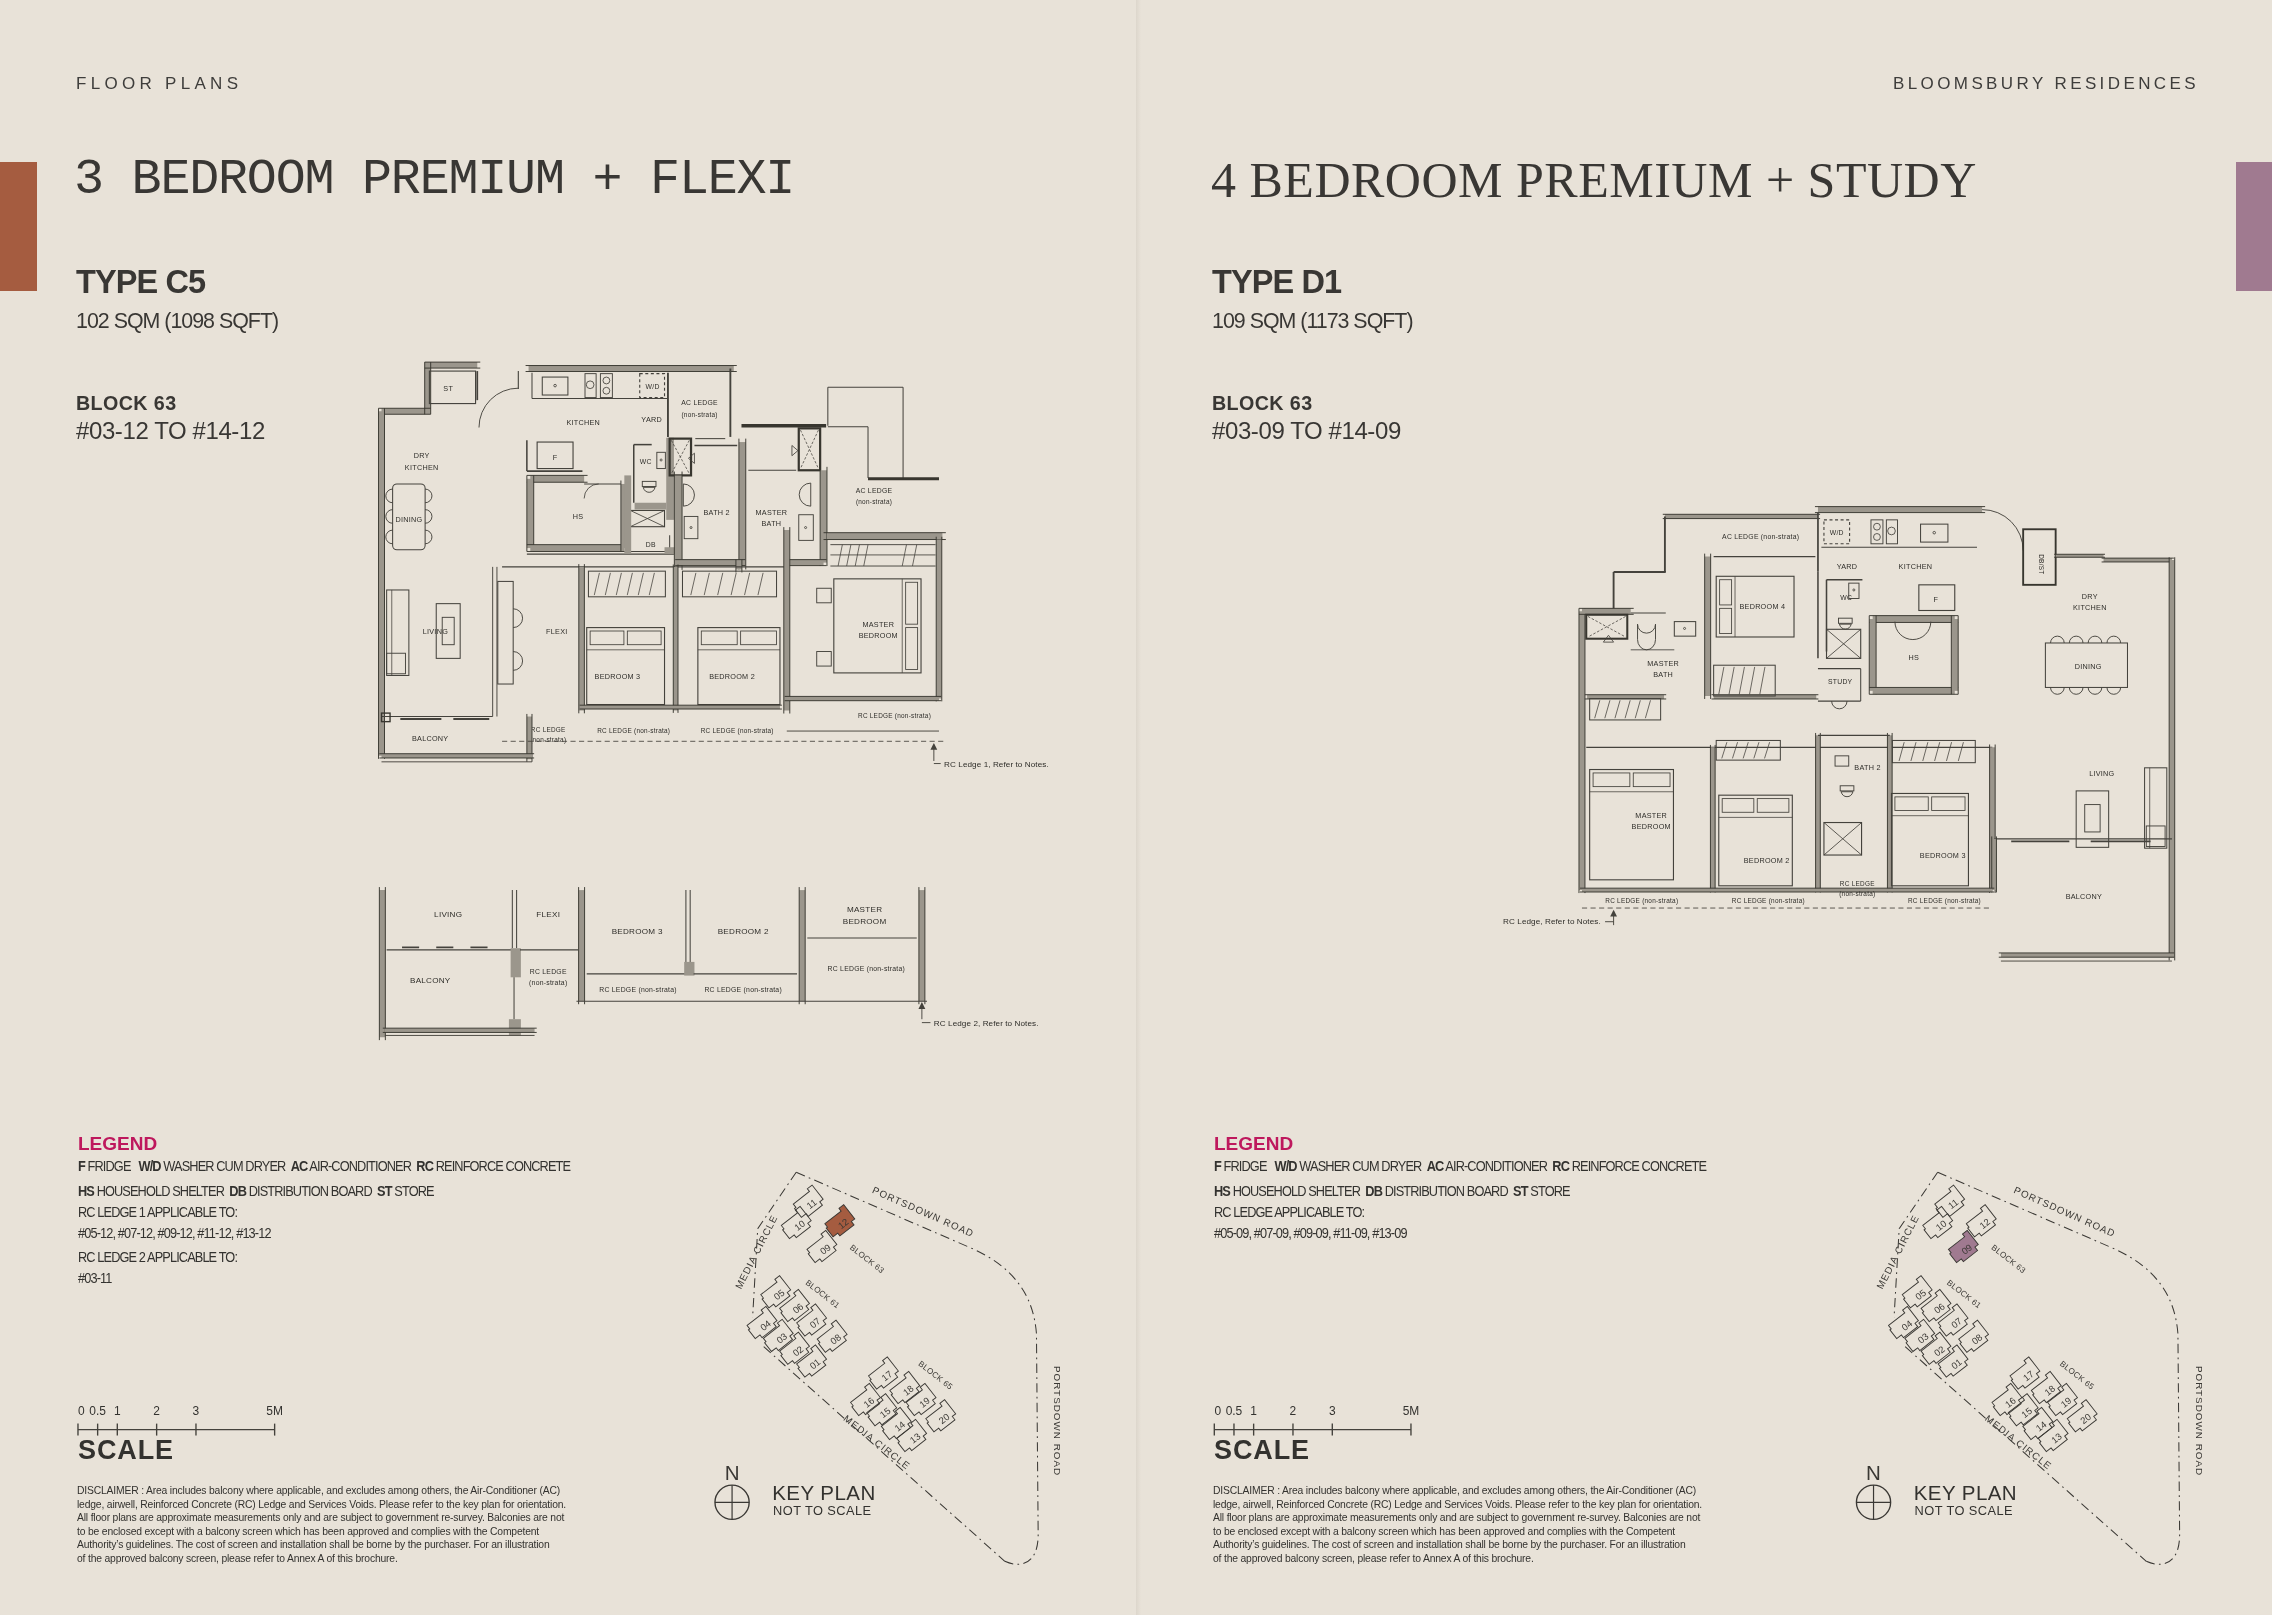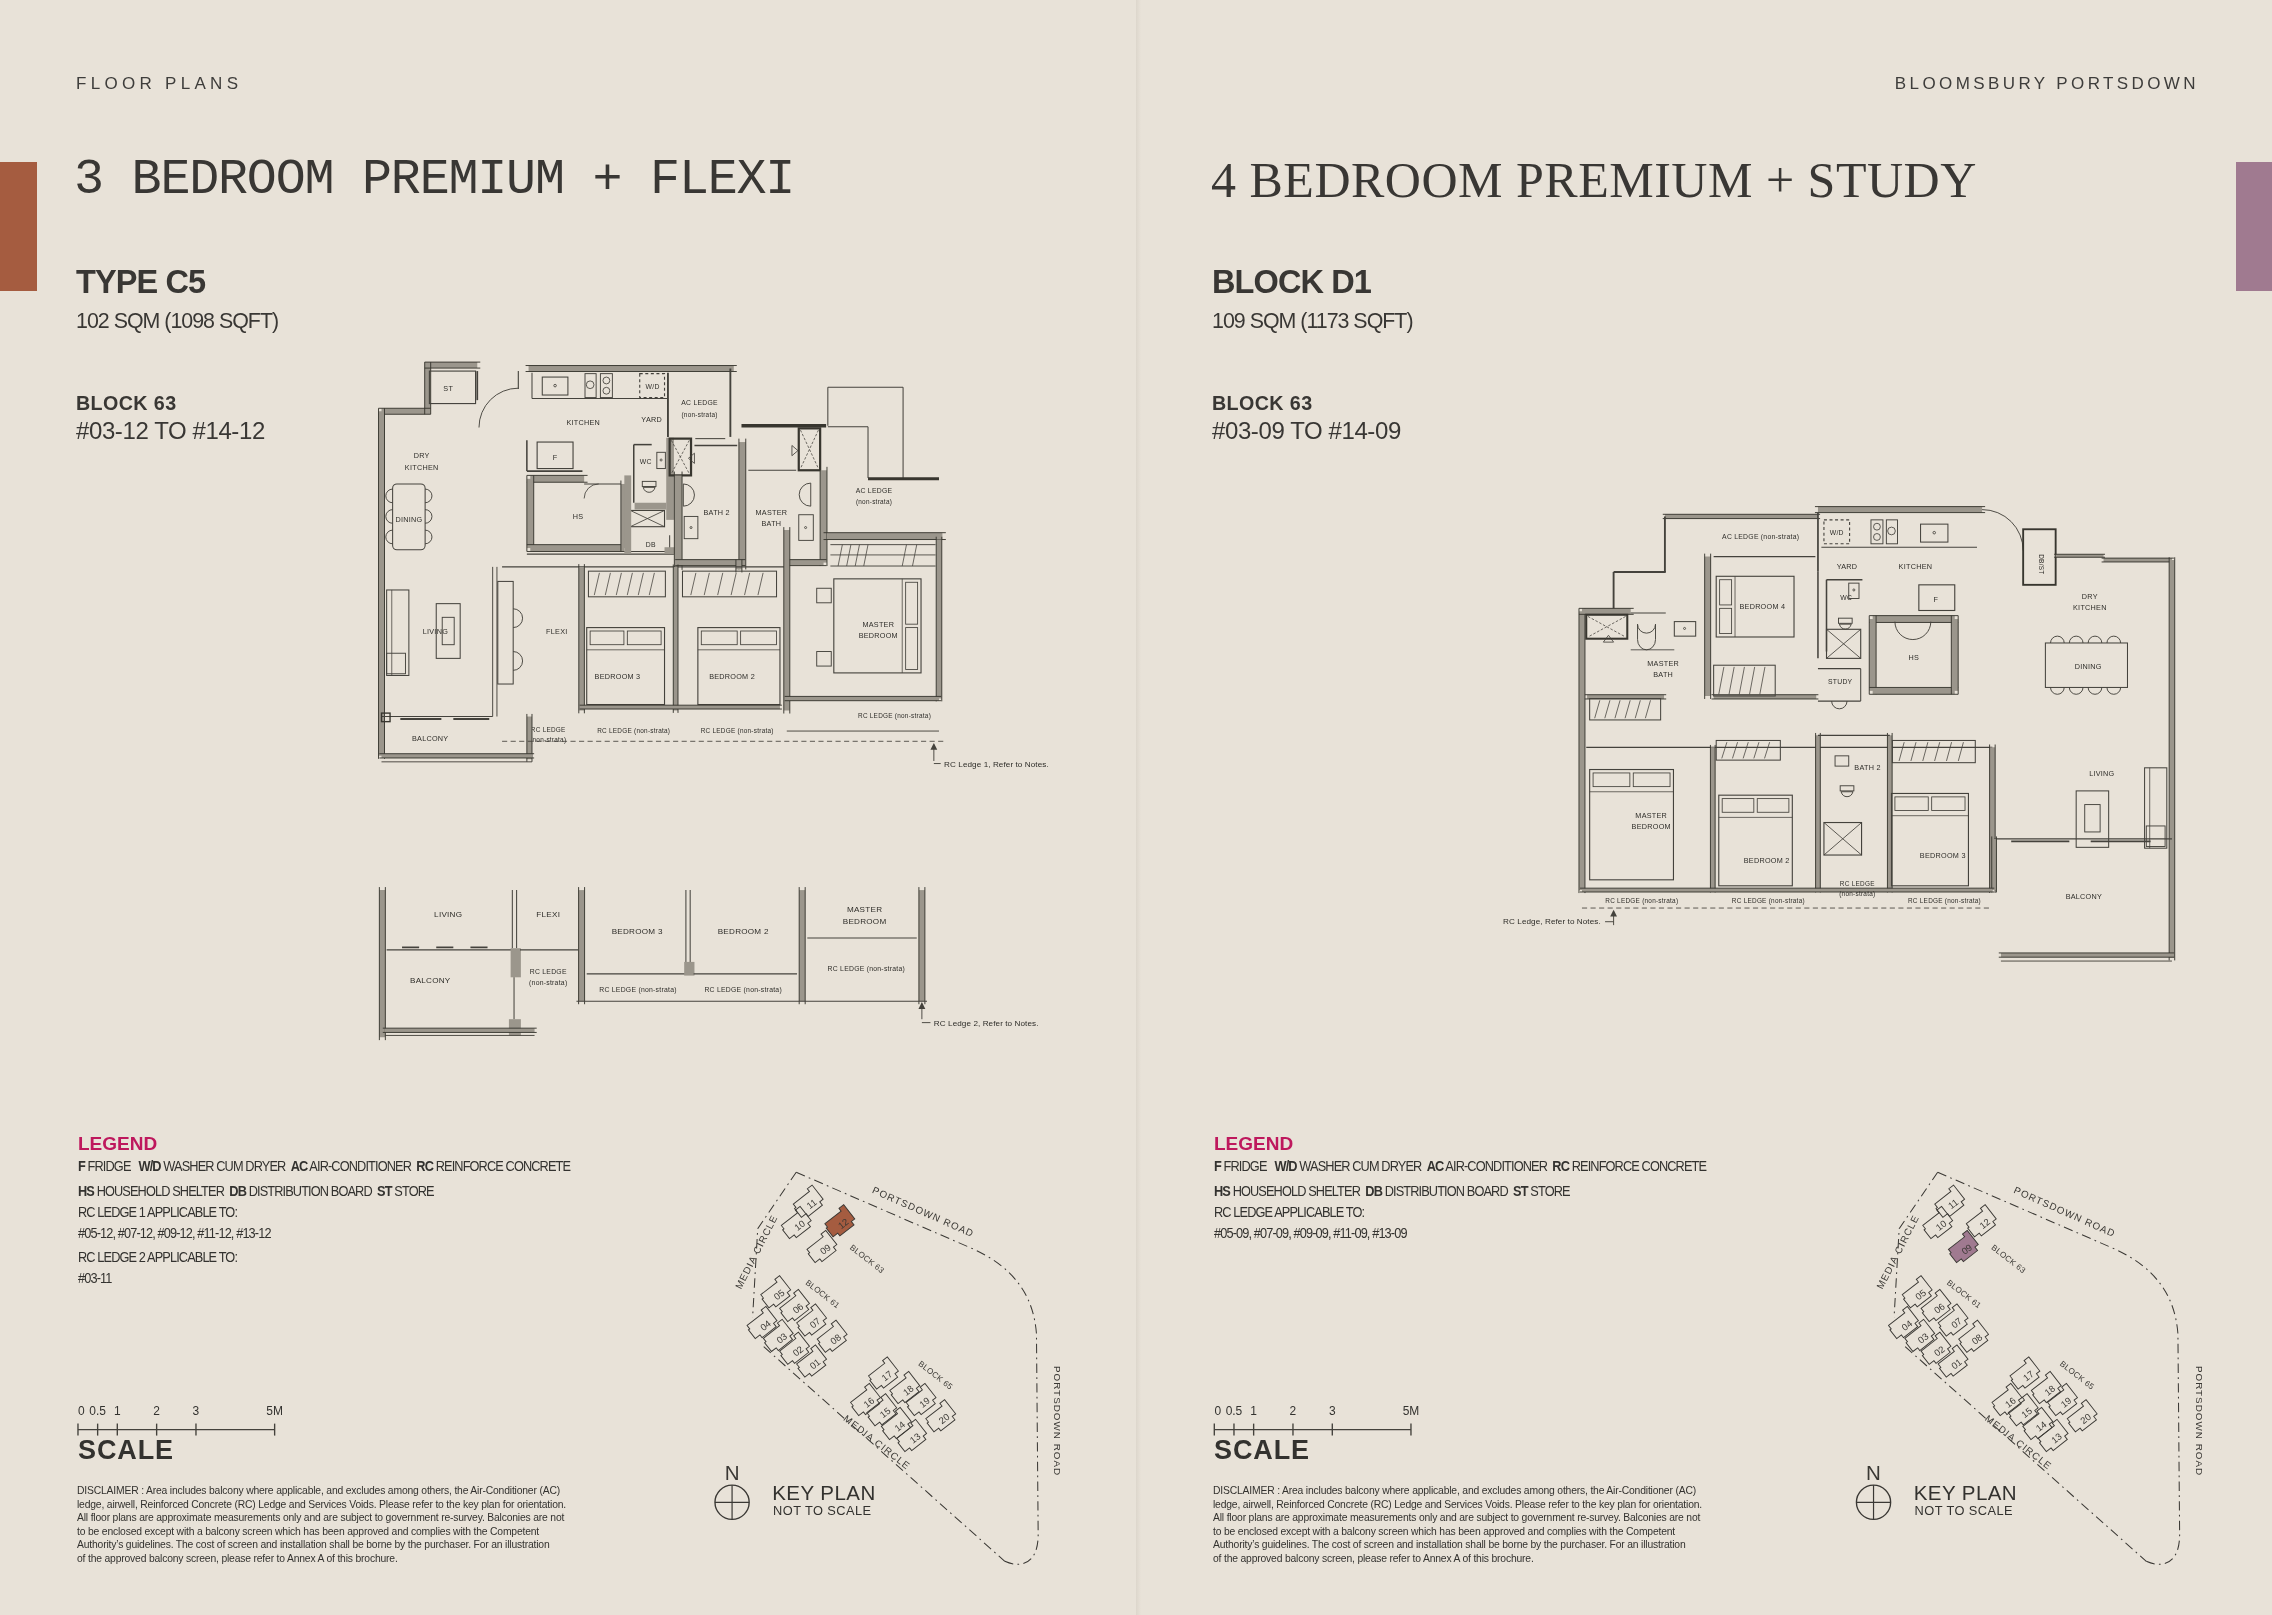--- a/index.html
+++ b/index.html
@@ -14,25 +14,25 @@
 .legtxt{font-size:14.5px;color:#33322f;line-height:25px;letter-spacing:-1px;transform:scaleX(0.88);transform-origin:0 0;white-space:nowrap;}
 .legtxt .b{font-weight:bold;}
 .lh24{line-height:20.5px !important;}
 .scale{font-size:27px;font-weight:bold;color:#33322f;letter-spacing:0.9px;}
 .disc{font-size:11.5px;color:#33322f;line-height:13.5px;letter-spacing:-0.2px;transform:scaleX(0.9);transform-origin:0 0;white-space:nowrap;}
 </style></head><body>
 <div style="position:absolute;left:0px;top:162px;width:37px;height:129px;background:#a55c40"></div>
 <div style="position:absolute;left:2236px;top:162px;width:37px;height:129px;background:#a07a90"></div>
 <div style="position:absolute;left:1136px;top:0;width:5.1px;height:1616px;background:linear-gradient(90deg,rgba(120,110,95,0.10),rgba(120,110,95,0))"></div>
 <div class="hdr" style="position:absolute;left:76px;top:74px;">FLOOR PLANS</div>
-<div class="hdr2" style="position:absolute;right:74px;top:74px;">BLOOMSBURY PORTSDOWN</div>
+<div class="hdr2" style="position:absolute;right:74px;top:74px;">BLOOMSBURY RESIDENCES</div>
 <div class="title" style="position:absolute;left:74px;top:151px;">3 BEDROOM PREMIUM + FLEXI</div>
 <div class="title2" style="position:absolute;left:1211px;top:151px;">4 BEDROOM PREMIUM + STUDY</div>
 <div class="type" style="position:absolute;left:76px;top:264px;">TYPE C5</div>
-<div class="type" style="position:absolute;left:1212px;top:264px;">BLOCK D1</div>
+<div class="type" style="position:absolute;left:1212px;top:264px;">TYPE D1</div>
 <div class="sqm" style="position:absolute;left:76px;top:309px;">102 SQM (1098 SQFT)</div>
 <div class="sqm" style="position:absolute;left:1212px;top:309px;">109 SQM (1173 SQFT)</div>
 <div class="blk" style="position:absolute;left:76px;top:392px;">BLOCK 63</div>
 <div class="blk" style="position:absolute;left:1212px;top:392px;">BLOCK 63</div>
 <div class="unit" style="position:absolute;left:76px;top:417px;">#03-12 TO #14-12</div>
 <div class="unit" style="position:absolute;left:1212px;top:417px;text-align:right;">#03-09 TO #14-09</div>
 <div class="leg" style="position:absolute;left:78px;top:1133px;">LEGEND</div>
 <div class="leg" style="position:absolute;left:1214px;top:1133px;">LEGEND</div>
 <div class="legtxt" style="position:absolute;left:78px;top:1154px;"><span class="b">F</span> FRIDGE&nbsp;&nbsp;&nbsp;<span class="b">W/D</span> WASHER CUM DRYER&nbsp;&nbsp;<span class="b">AC</span> AIR-CONDITIONER&nbsp;&nbsp;<span class="b">RC</span> REINFORCE CONCRETE<br><span class="b">HS</span> HOUSEHOLD SHELTER&nbsp;&nbsp;<span class="b">DB</span> DISTRIBUTION BOARD&nbsp;&nbsp;<span class="b">ST</span> STORE</div>
 <div class="legtxt" style="position:absolute;left:1214px;top:1154px;"><span class="b">F</span> FRIDGE&nbsp;&nbsp;&nbsp;<span class="b">W/D</span> WASHER CUM DRYER&nbsp;&nbsp;<span class="b">AC</span> AIR-CONDITIONER&nbsp;&nbsp;<span class="b">RC</span> REINFORCE CONCRETE<br><span class="b">HS</span> HOUSEHOLD SHELTER&nbsp;&nbsp;<span class="b">DB</span> DISTRIBUTION BOARD&nbsp;&nbsp;<span class="b">ST</span> STORE</div>

